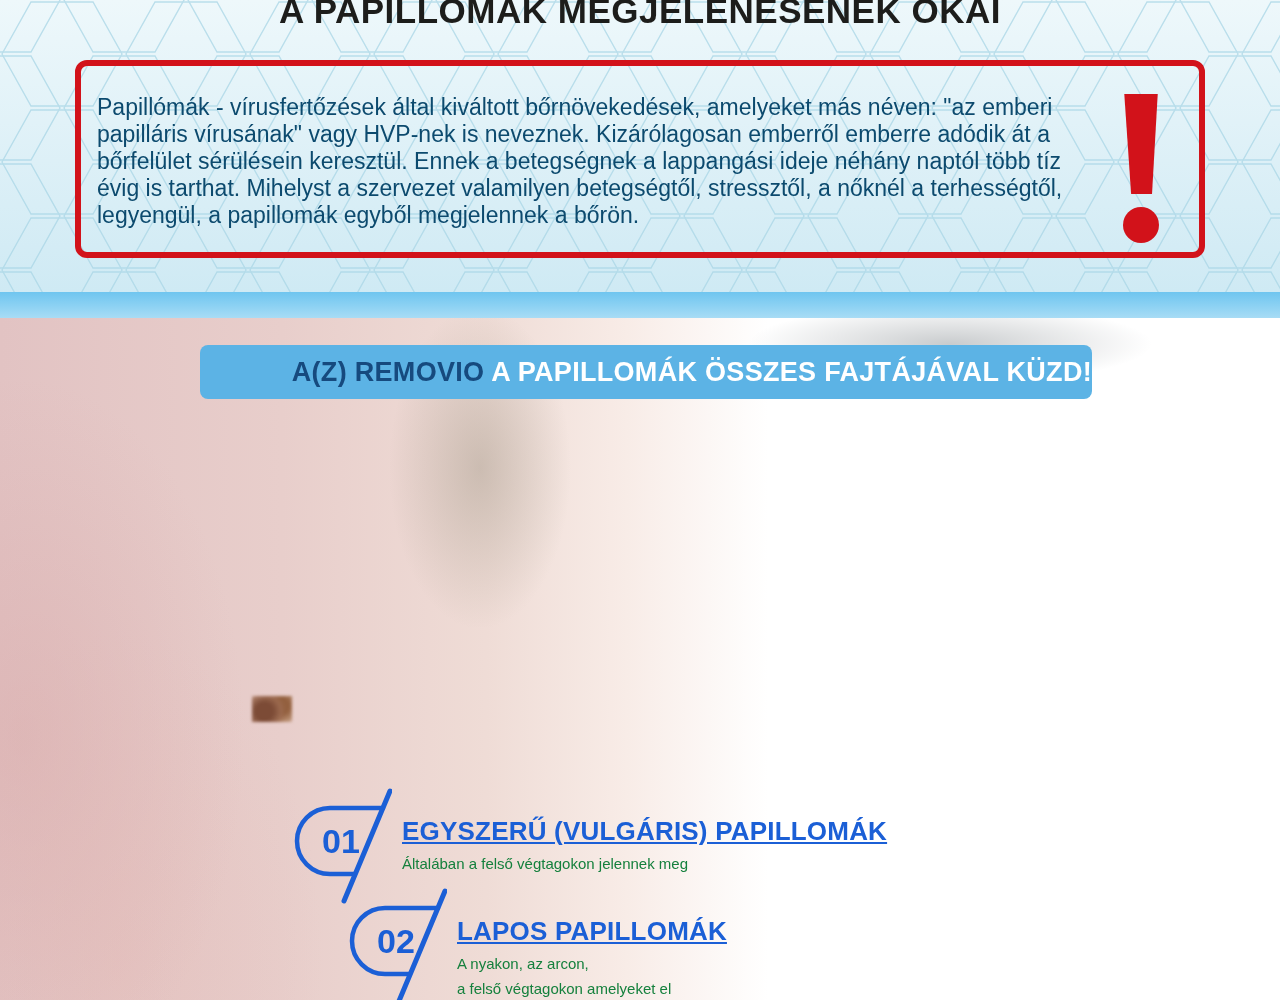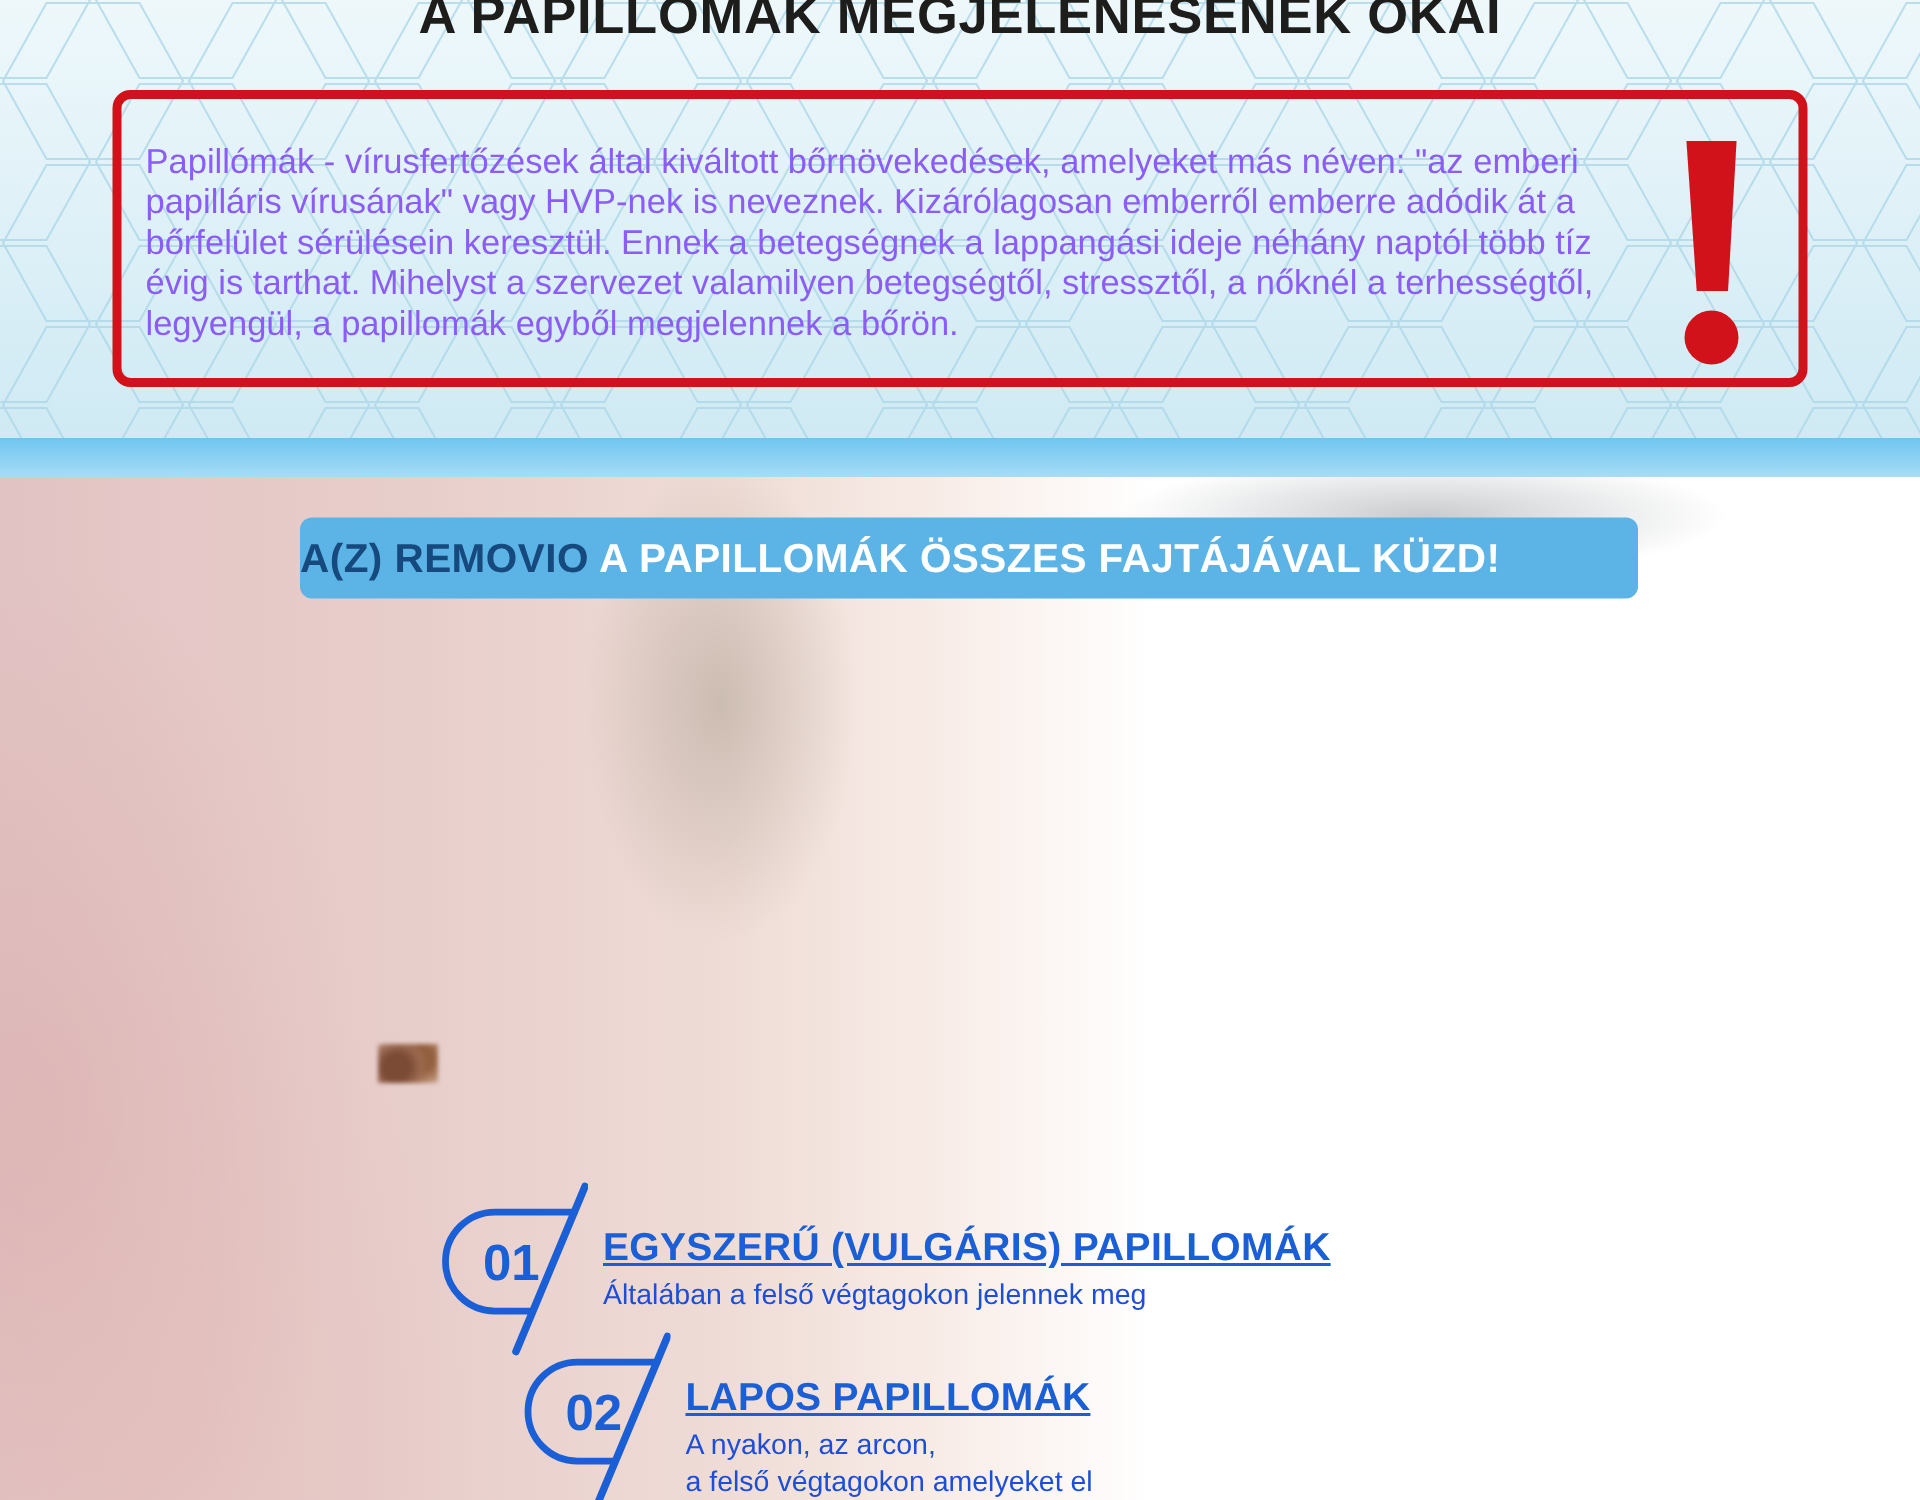--- a/index.html
+++ b/index.html
@@ -7,21 +7,21 @@
   body { font-family:"Liberation Sans","DejaVu Sans",sans-serif; background:#fff; }
   #canvas { position:relative; width:1280px; height:1000px; overflow:hidden; background:#fff; }
 
   
   .hero { position:absolute; left:0; top:0; width:1280px; height:292px;border-radius:26px; }
   .hexbg { position:absolute; left:0; top:0; }
   .page-title { position:absolute; left:0; top:-9px; width:1280px; text-align:center;
     font-size:35px; font-weight:bold; letter-spacing:.5px; color:#1d1d1b; }
   .warning { position:absolute; left:75px; top:60px; width:1130px; height:198px;
     border:6px solid #d2121a; border-radius:12px; }
-  .warning p { padding:28px 118px 0 16px; font-size:23px; line-height:27px; color:#8b5cf6; }
+  .warning p { padding:28px 118px 0 16px; font-size:23px; line-height:27px; color:#0c4a6e; }
   .excl { position:absolute; right:36px; top:28px; width:44px; height:150px; }
   .excl .bar { width:38px; height:100px; margin-left:3px; background:#d2121a;
     clip-path:polygon(6% 0,94% 0,79% 100%,24% 100%); }
   .excl .dot { width:36px; height:36px; margin:13px auto 0; background:#d2121a; border-radius:50%; }
 
   .strip { position:absolute; left:0; top:292px; width:1280px; height:26px;
     background:linear-gradient(180deg,#6fc5ef 0%,#8dd2f3 55%,#a8dcf5 100%); }
 
   
   .content { position:absolute; left:0; top:318px; width:1280px; height:682px; background:#fff; }
@@ -31,34 +31,34 @@
       radial-gradient(ellipse 280px 55px  at 950px 26px,  rgba(142,148,152,.48), transparent 72%),
       radial-gradient(ellipse 300px 480px at 20px 420px,  rgba(216,168,168,.45), transparent 75%),
       radial-gradient(ellipse 260px 420px at 120px 640px, rgba(228,190,186,.5),  transparent 78%),
       linear-gradient(90deg,#e2c3c3 0%,#e8cecb 22%,#efdcd6 38%,#f8ece7 49%,#ffffff 60%); }
   .mole { position:absolute; left:252px; top:378px; width:40px; height:26px; filter:blur(1.5px);
     background:
       radial-gradient(circle at 30% 60%, #7c4b36 0 28%, rgba(156,106,80,.85) 52%, transparent 68%),
       radial-gradient(circle at 72% 38%, #93603f 0 26%, rgba(176,130,95,.8) 50%, transparent 66%); }
 
   .banner { position:absolute; left:200px; top:27px; width:892px; height:54px;
-    background:#5cb3e5; border-radius:8px; text-align:left; line-height:54px;
+    background:#5cb3e5; border-radius:8px; text-align:right; line-height:54px;
     font-size:27px; font-weight:bold; letter-spacing:.3px; white-space:nowrap; }
   .banner .brand { color:#164a7e; }
   .banner .btxt  { color:#ffffff; }
 
   .item { position:absolute; display:flex; align-items:flex-start; }
   .badge { width:100px; height:120px; flex:0 0 100px; }
   .badge path, .badge line { fill:none; stroke-linecap:round; }
   .badge path { stroke-width:4.5; }
   .badge line { stroke-width:5; }
   .badge text { font-family:"Liberation Sans",sans-serif; font-size:34px; font-weight:bold; }
   .item .txt { margin-left:10px; padding-top:30px; }
   .item .ttl { font-size:26px; font-weight:bold; line-height:30px; letter-spacing:.2px; white-space:nowrap; }
-  .item .sub { margin-top:5px; font-size:19px; line-height:25px; color:#1d4ed8; white-space:pre-line; }
+  .item .sub { margin-top:5px; font-size:15px; line-height:25px; color:#15803d; white-space:pre-line; }
 
   .c-blue path, .c-blue line { stroke:#1b5fd6; } .c-blue text { fill:#1b5fd6; } .c-blue .ttl { color:#1b5fd6;text-decoration:underline; }
 
   .i1 { left:292px; top:468px; }
   .i2 { left:347px; top:568px; }
 </style>
 </head>
 <body>
 
 <div id="canvas">

